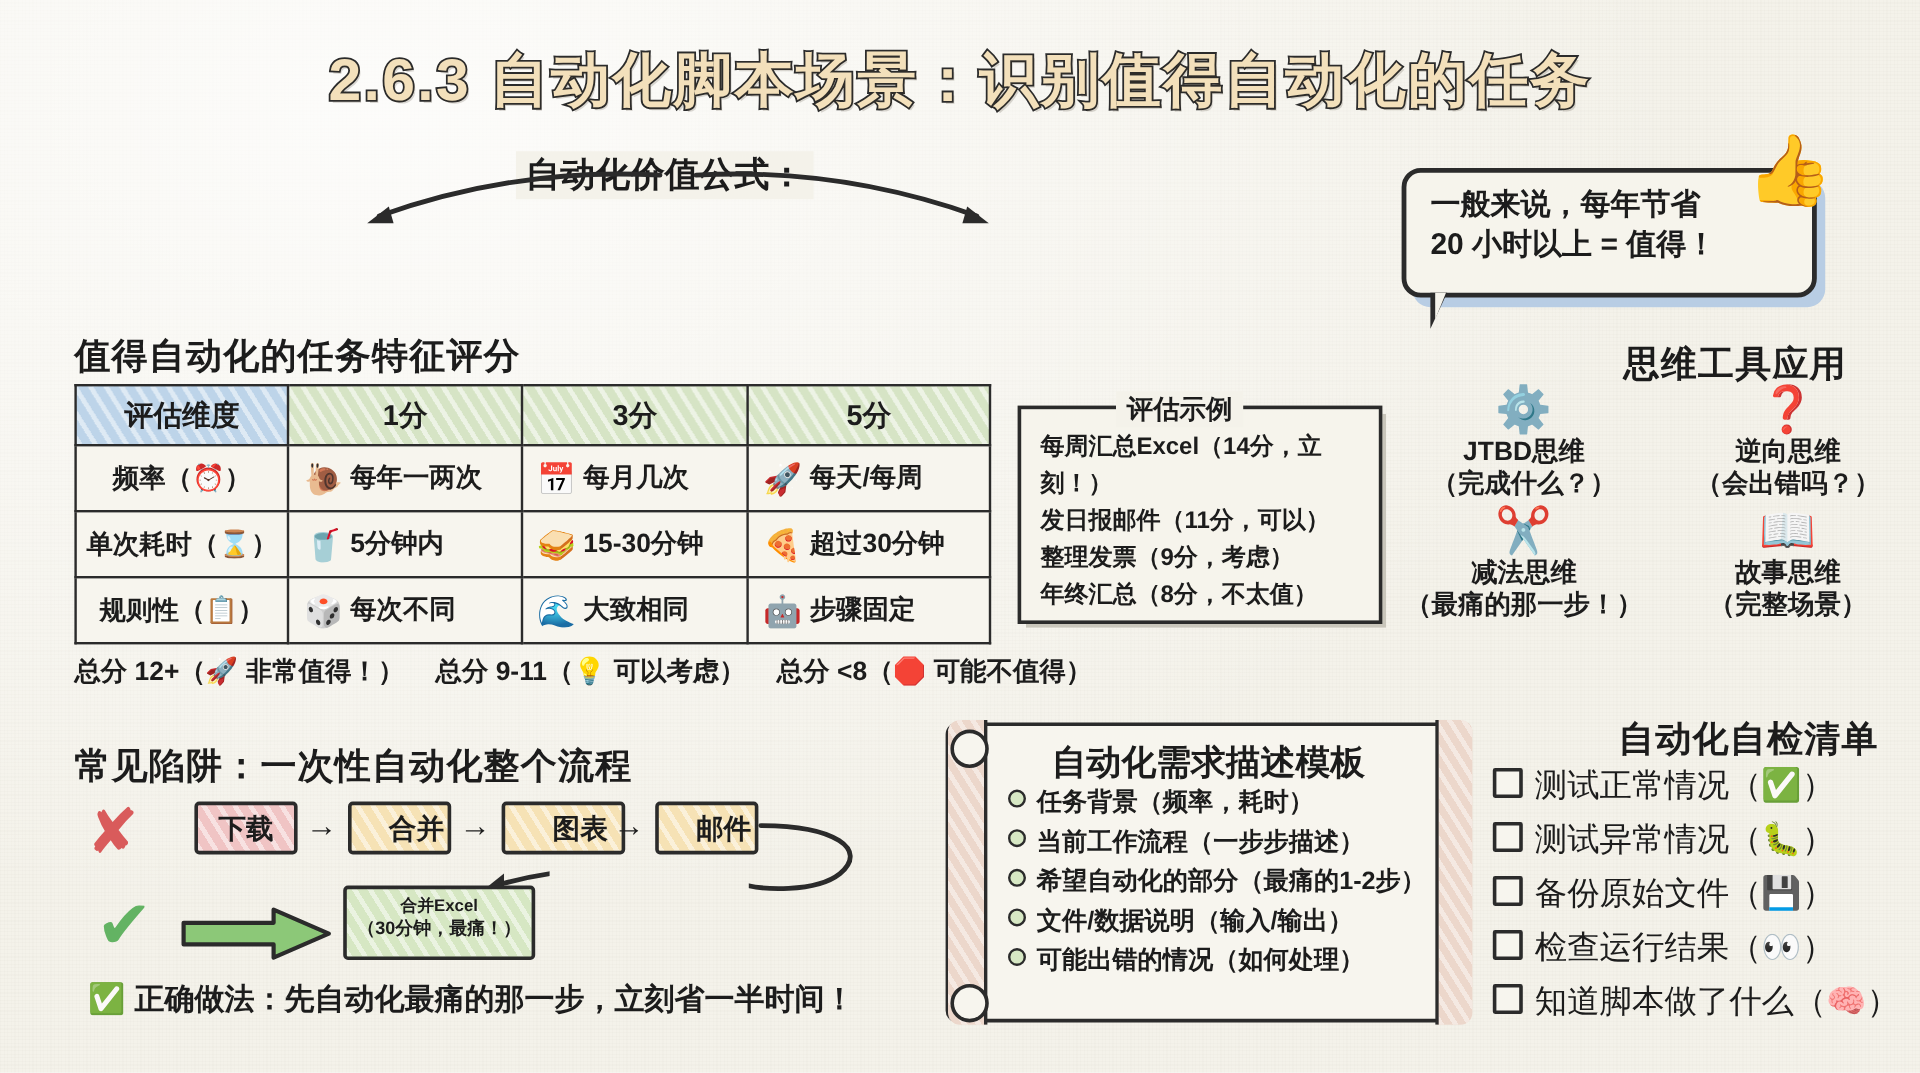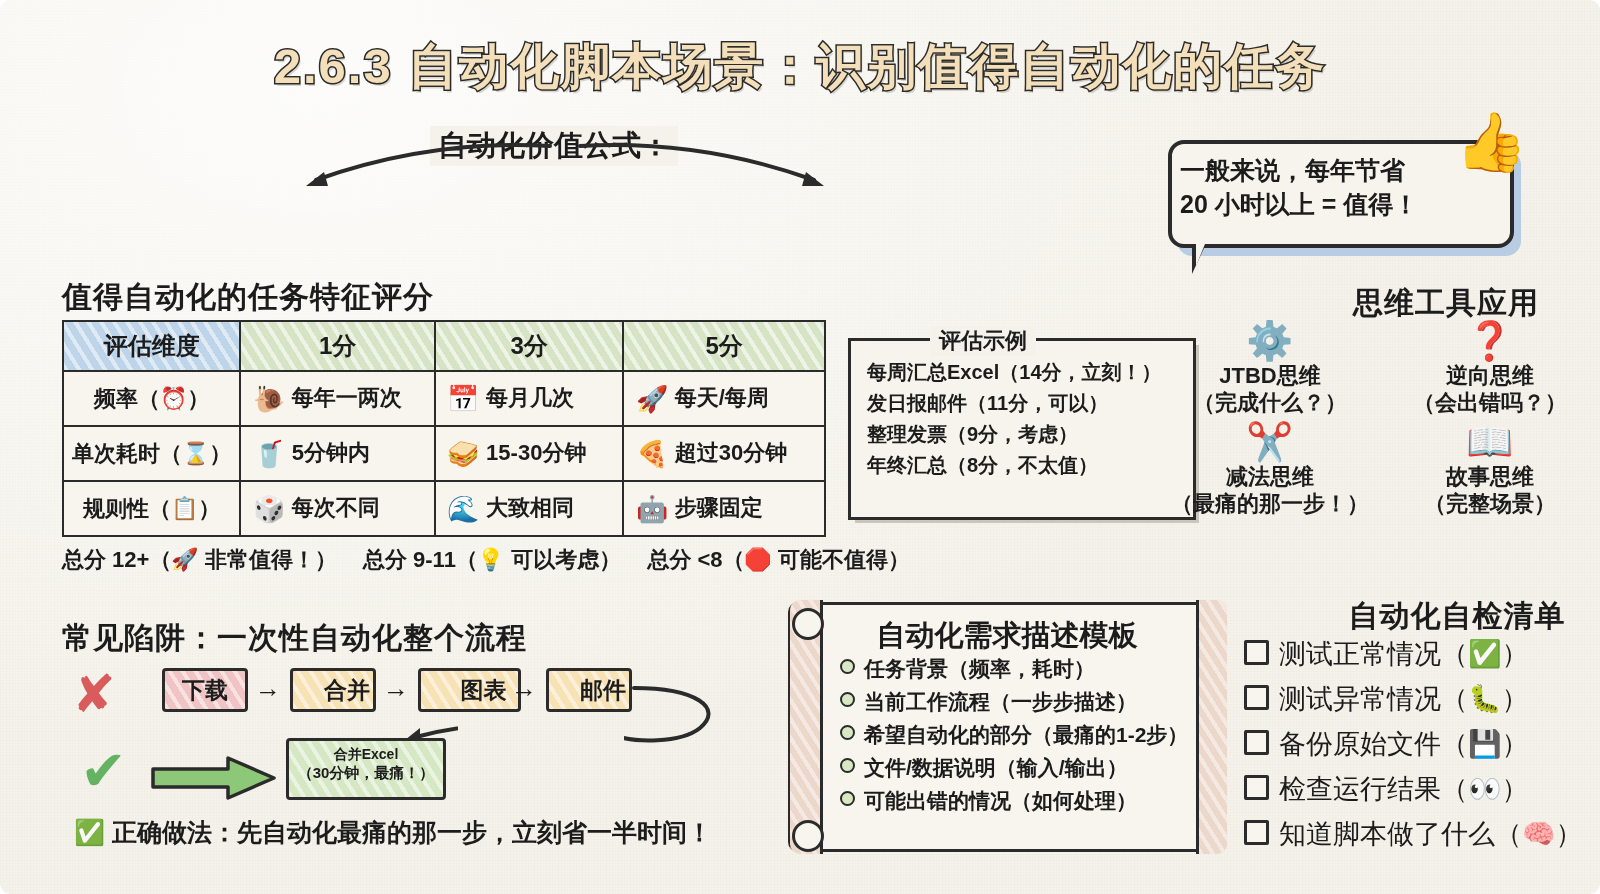--- a/index.html
+++ b/index.html
@@ -11,21 +11,20 @@
     width: 1600px;
     height: 894px;
     background:
       radial-gradient(ellipse at 20% 10%, rgba(255,255,255,0.8) 0%, rgba(255,255,255,0) 60%),
       repeating-linear-gradient(0deg, rgba(160,155,140,0.035) 0px, rgba(160,155,140,0.035) 1px, rgba(0,0,0,0) 1px, rgba(0,0,0,0) 3px),
       repeating-linear-gradient(90deg, rgba(160,155,140,0.03) 0px, rgba(160,155,140,0.03) 1px, rgba(0,0,0,0) 1px, rgba(0,0,0,0) 3px),
       #f4f2ea;
     overflow: hidden;
     font-family: "Liberation Sans", "DejaVu Sans", sans-serif;
     color: #1c1c1c;
-    border-radius: 11px;
   }
   .abs { position: absolute; }
 
   
   #title {
     left: 0; top: 34px; width: 1600px;
     text-align: center;
     font-size: 49px;
     font-weight: bold;
     letter-spacing: 2px;
@@ -59,21 +58,21 @@
   .emj { font-family: "DejaVu Sans", sans-serif; }
 
   
   #bubble {
     left: 1168px; top: 140px; width: 346px; height: 108px;
     border: 4px solid #2b2b2b;
     border-radius: 16px 16px 16px 16px;
     background: #f6f4ec;
     box-sizing: border-box;
     box-shadow: 8px 9px 0 -1px #b8cde4;
-    padding: 10px 14px 0 8px;
+    padding: 10px 14px 0 20px;
   }
   #bubble div { font-size: 25px; font-weight: bold; line-height: 1.35; }
   #bubble-tail {
     left: 1192px; top: 244px; width: 0; height: 0;
     border-left: 14px solid #2b2b2b;
     border-bottom: 30px solid transparent;
     border-right: 22px solid transparent;
   }
   #bubble-tail-in {
     left: 1196px; top: 244px; width: 0; height: 0;
@@ -118,21 +117,21 @@
   #table td.dimcell { width: 120px; }
   #table td.val { text-align: left; padding-left: 12px; }
   #table td.val .emj { font-size: 26px; margin-right: 6px; vertical-align: -3px; }
 
   
   #legend { left: 62px; top: 545px; font-size: 22px; font-weight: bold; white-space: nowrap; }
   #legend .gap { display: inline-block; width: 26px; }
 
   
   #example-box {
-    left: 848px; top: 338px; width: 348px; height: 182px;
+    left: 848px; top: 338px; width: 304px; height: 182px;
     border: 3px solid #2b2b2b;
     background: #f6f4ec;
     box-sizing: border-box;
     padding: 16px 0 16px 16px;
     box-shadow: 5px 5px 0 -2px #c9c6bb;
   }
   #example-box .ln { font-size: 20px; font-weight: bold; line-height: 1.55; }
   #example-title {
     left: 930px; top: 326px;
     font-size: 22px; font-weight: bold;

